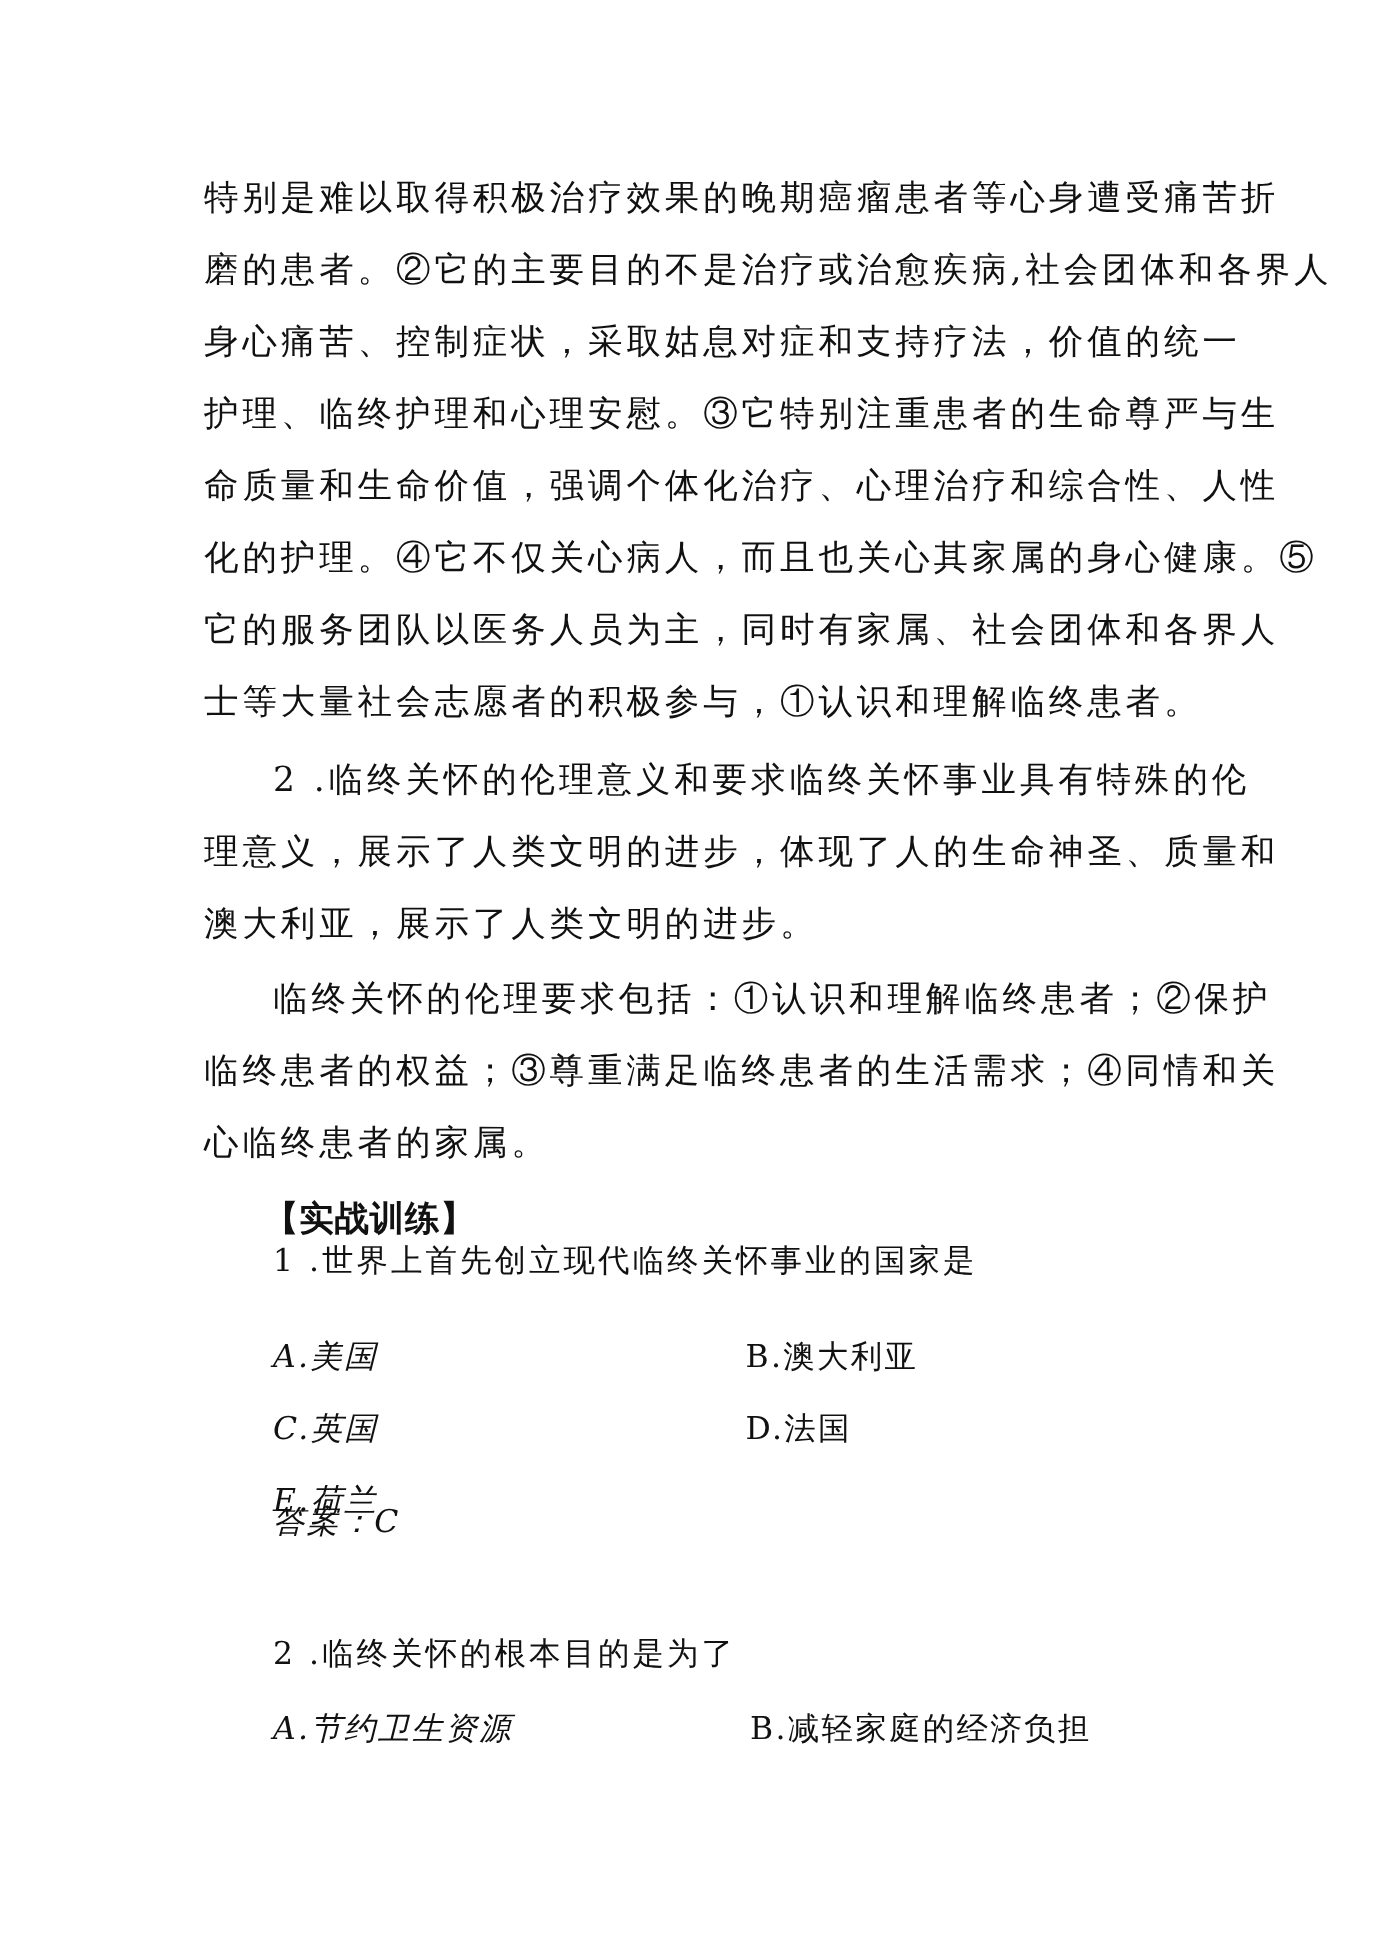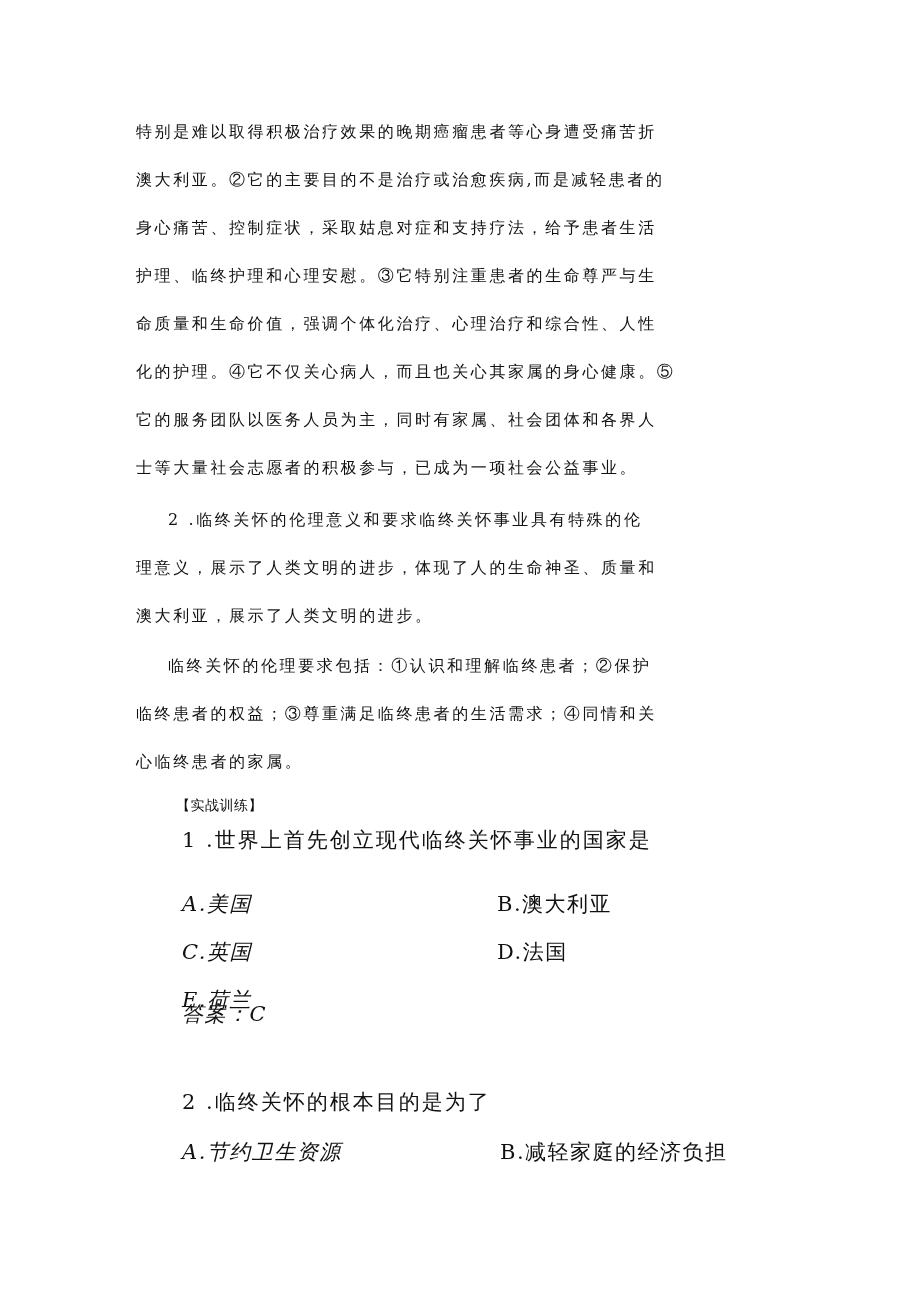--- a/index.html
+++ b/index.html
@@ -1,40 +1,40 @@
 <!DOCTYPE html>
 <html><head>
 <meta charset="utf-8">
 <style>
   html, body { margin: 0; padding: 0; background: #ffffff; }
   body { width: 920px; height: 1301px; position: relative; overflow: hidden;
          font-family: "DejaVu Serif", "Liberation Serif", serif; color: #111; }
-  .line { position: absolute; left: 136px; font-size: 16px; line-height: 24px;
+  .line { position: absolute; left: 136px; font-size: 23px; line-height: 24px;
           white-space: nowrap; letter-spacing: 2.6px; }
-  .indent { left: 168px; }
-  .heading { position: absolute; left: 176px; font-size: 14px; font-weight: normal;
+  .indent { left: 182px; }
+  .heading { position: absolute; left: 176px; font-size: 23px; font-weight: bold;
              font-family: "DejaVu Sans", "Liberation Sans", sans-serif; letter-spacing: 0.5px; text-align: right; }
   .q { position: absolute; left: 182px; font-size: 21px; letter-spacing: 2px; white-space: nowrap; }
   .opt { position: absolute; font-size: 21px; letter-spacing: 1.5px; white-space: nowrap; }
   .colA { left: 182px; font-style: italic; }
   .colB { left: 497px; }
 </style>
 </head>
 <body>
 
 <div>
 
   <div class="line" style="top:120px">特别是难以取得积极治疗效果的晚期癌瘤患者等心身遭受痛苦折</div>
-  <div class="line" style="top:168px">澳大利亚。②它的主要目的不是治疗或治愈疾病,而是减轻患者的</div>
-  <div class="line" style="top:216px">身心痛苦、控制症状，采取姑息对症和支持疗法，给予患者生活</div>
+  <div class="line" style="top:168px">磨的患者。②它的主要目的不是治疗或治愈疾病,社会团体和各界人</div>
+  <div class="line" style="top:216px">身心痛苦、控制症状，采取姑息对症和支持疗法，价值的统一</div>
   <div class="line" style="top:264px">护理、临终护理和心理安慰。③它特别注重患者的生命尊严与生</div>
   <div class="line" style="top:312px">命质量和生命价值，强调个体化治疗、心理治疗和综合性、人性</div>
   <div class="line" style="top:360px">化的护理。④它不仅关心病人，而且也关心其家属的身心健康。⑤</div>
   <div class="line" style="top:408px">它的服务团队以医务人员为主，同时有家属、社会团体和各界人</div>
-  <div class="line" style="top:456px">士等大量社会志愿者的积极参与，已成为一项社会公益事业。</div>
+  <div class="line" style="top:456px">士等大量社会志愿者的积极参与，①认识和理解临终患者。</div>
 
   <div class="line indent" style="top:508px">2 .临终关怀的伦理意义和要求临终关怀事业具有特殊的伦</div>
   <div class="line" style="top:556px">理意义，展示了人类文明的进步，体现了人的生命神圣、质量和</div>
   <div class="line" style="top:604px">澳大利亚，展示了人类文明的进步。</div>
 
   <div class="line indent" style="top:654px">临终关怀的伦理要求包括：①认识和理解临终患者；②保护</div>
   <div class="line" style="top:702px">临终患者的权益；③尊重满足临终患者的生活需求；④同情和关</div>
   <div class="line" style="top:750px">心临终患者的家属。</div>
 
   <div class="heading" style="top:797px">【实战训练】</div>

